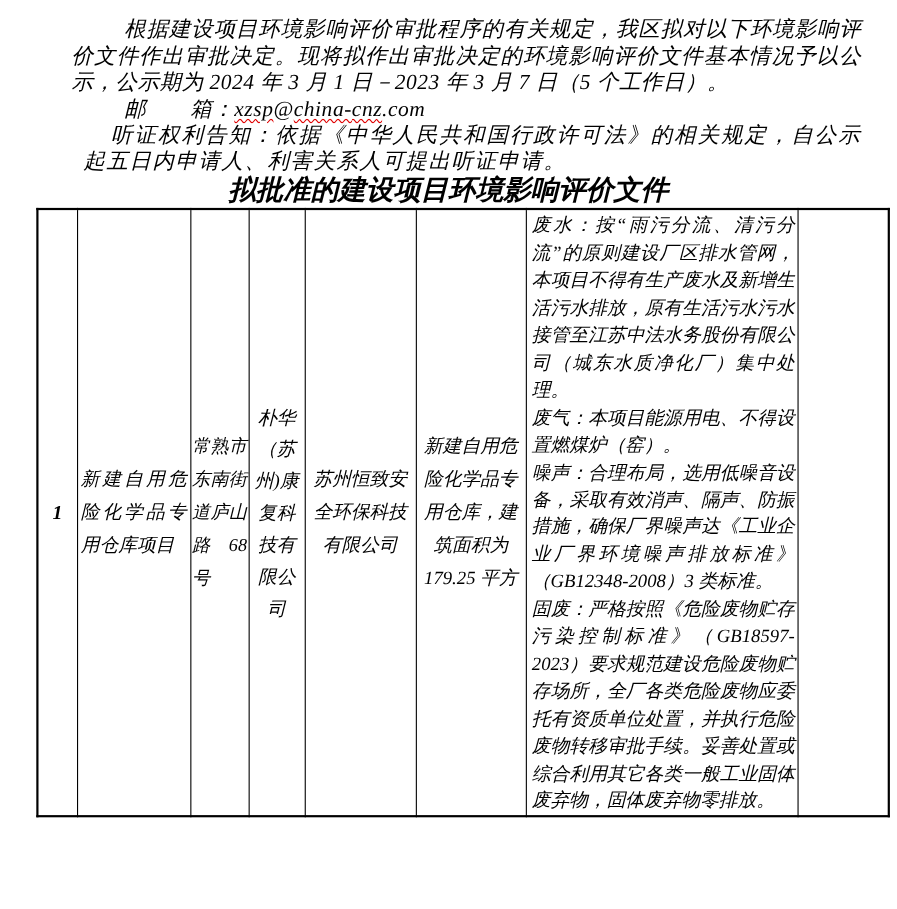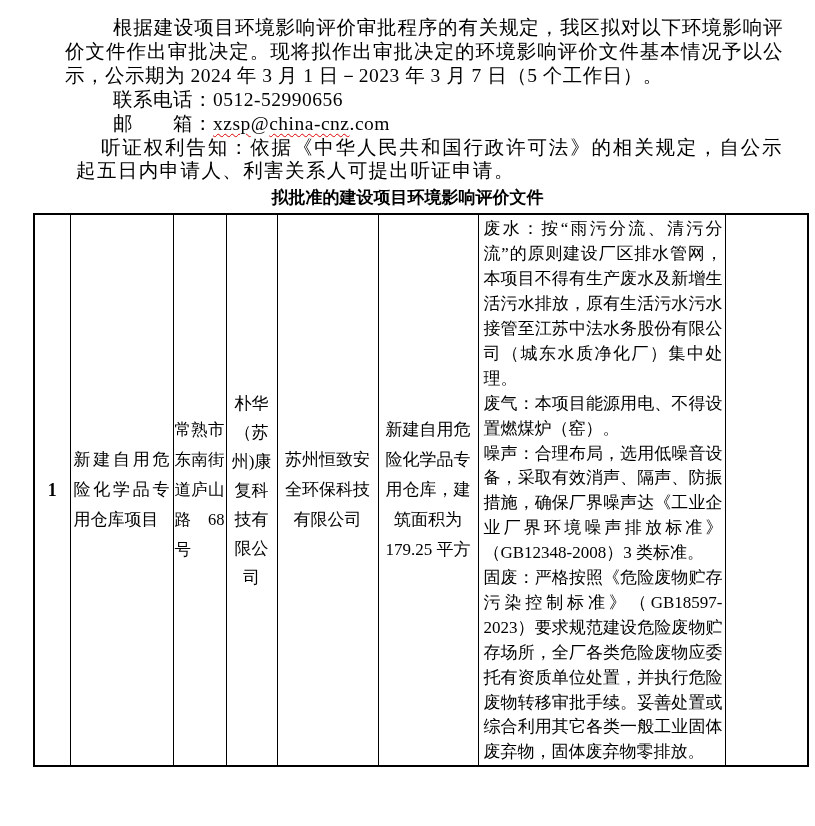--- a/index.html
+++ b/index.html
@@ -1,21 +1,21 @@
 <!DOCTYPE html>
 <html><head>
 <meta charset="utf-8">
 <style>
   html,body{margin:0;padding:0;background:#fff;}
   body{
     width:815px;height:826px;overflow:hidden;
     font-family:"Liberation Serif","DejaVu Serif",serif;
     color:#000;
   }
-  .doc{position:relative;width:815px;height:694px;}
+  .doc{position:relative;width:815px;height:694px;font-style:italic;}
 
   
   .intro{
     padding:16px 32px 0 65px;
     width:718px;
     font-size:19.5px;
     line-height:23.9px;
     letter-spacing:0.5px;
     text-align:justify;
   }
@@ -30,21 +30,21 @@
     text-decoration-thickness:1px;
     text-underline-offset:3px;
     margin-top:36px;
   }
 
   
   .table-title{
     margin:3px 0 4px 0;
     text-align:center;
     font-weight:bold;
-    font-size:17px;
+    font-size:25px;
     line-height:23px;
   }
 
   
   table.eia{
     border-collapse:collapse;
     table-layout:fixed;
     margin-left:33px;
     width:776px;
     border:2px solid #000;
@@ -80,21 +80,20 @@
   }
   td.c-public{text-align:center;}
 </style>
 </head>
 <body>
 
 <div class="doc">
 
   <div class="intro">
     <p class="p1">根据建设项目环境影响评价审批程序的有关规定，我区拟对以下环境影响评价文件作出审批决定。现将拟作出审批决定的环境影响评价文件基本情况予以公示，公示期为 2024 年 3 月 1 日－2023 年 3 月 7 日（5 个工作日）。</p>
-    <p class="contact"><span>联系电话：</span><span>0512-52990656</span></p>
     <p class="contact"><span>邮　　箱：</span><span class="wavy">xzsp</span><span>@</span><span class="wavy">china-cnz</span><span>.com</span></p>
     <p class="p2">听证权利告知：依据《中华人民共和国行政许可法》的相关规定，自公示起五日内申请人、利害关系人可提出听证申请。</p>
   </div>
 
   <div class="table-title">拟批准的建设项目环境影响评价文件</div>
 
   <table class="eia">
     <colgroup>
       <col style="width:36px">
       <col style="width:103px">

